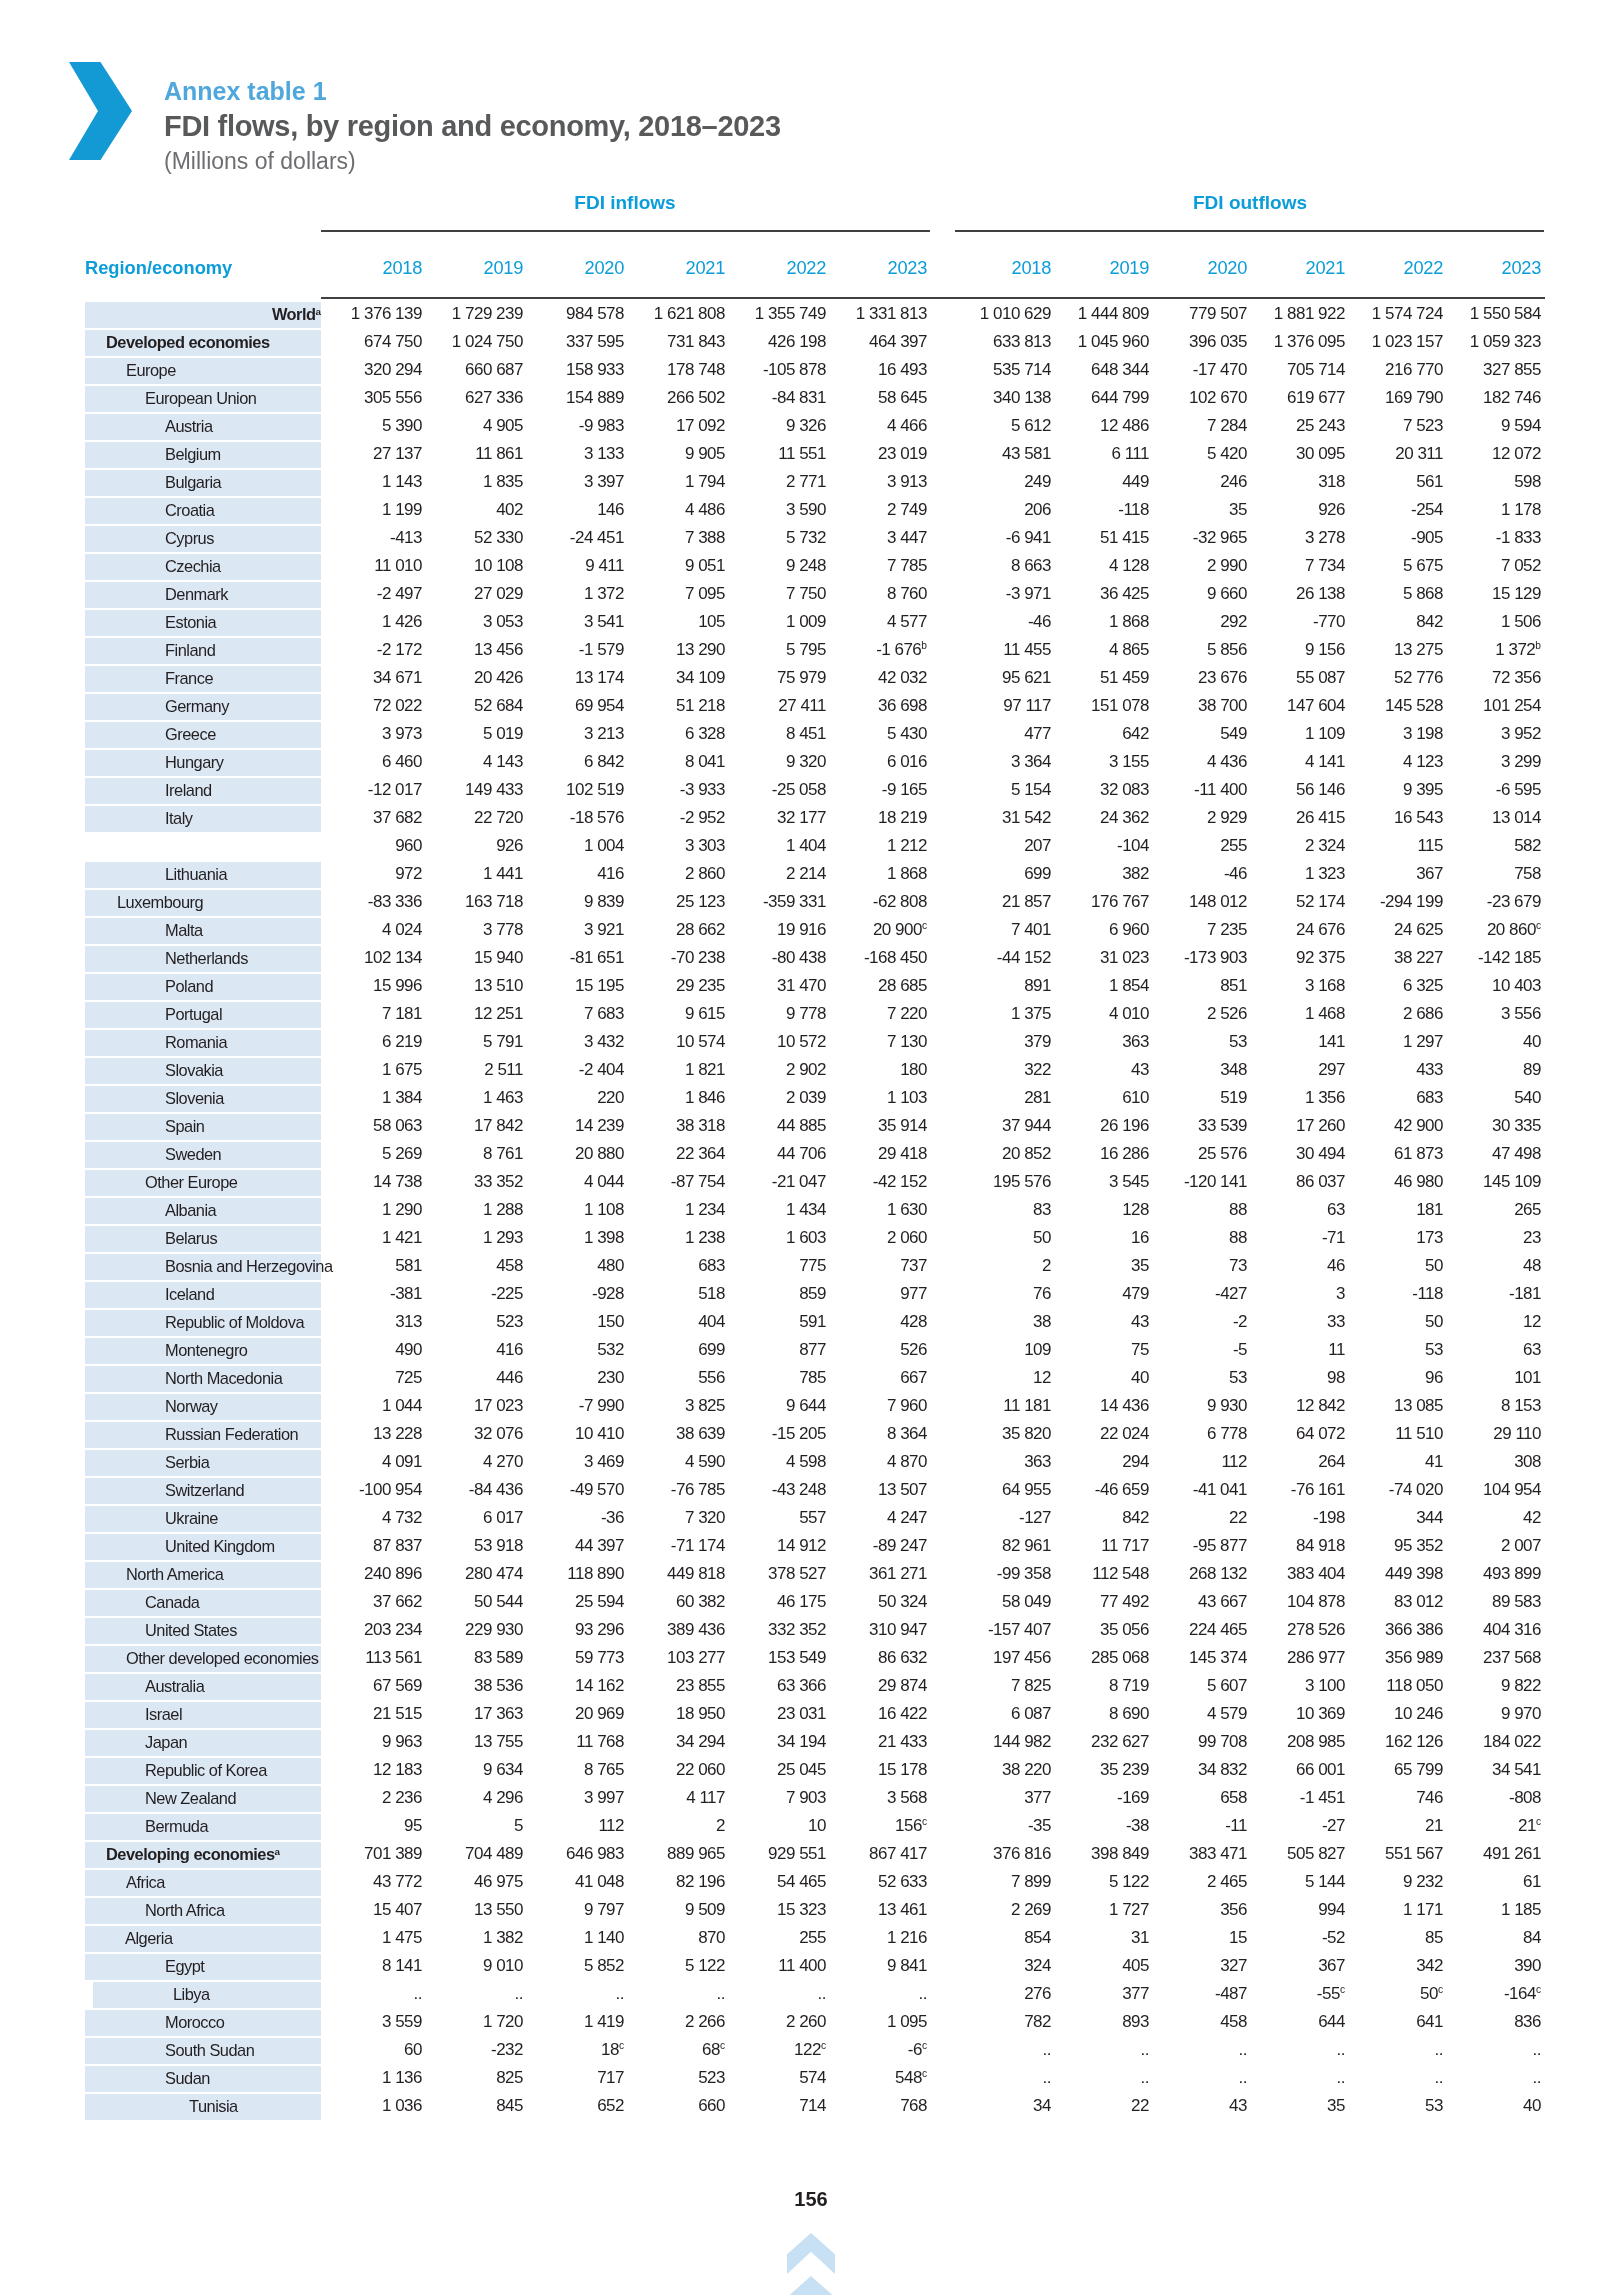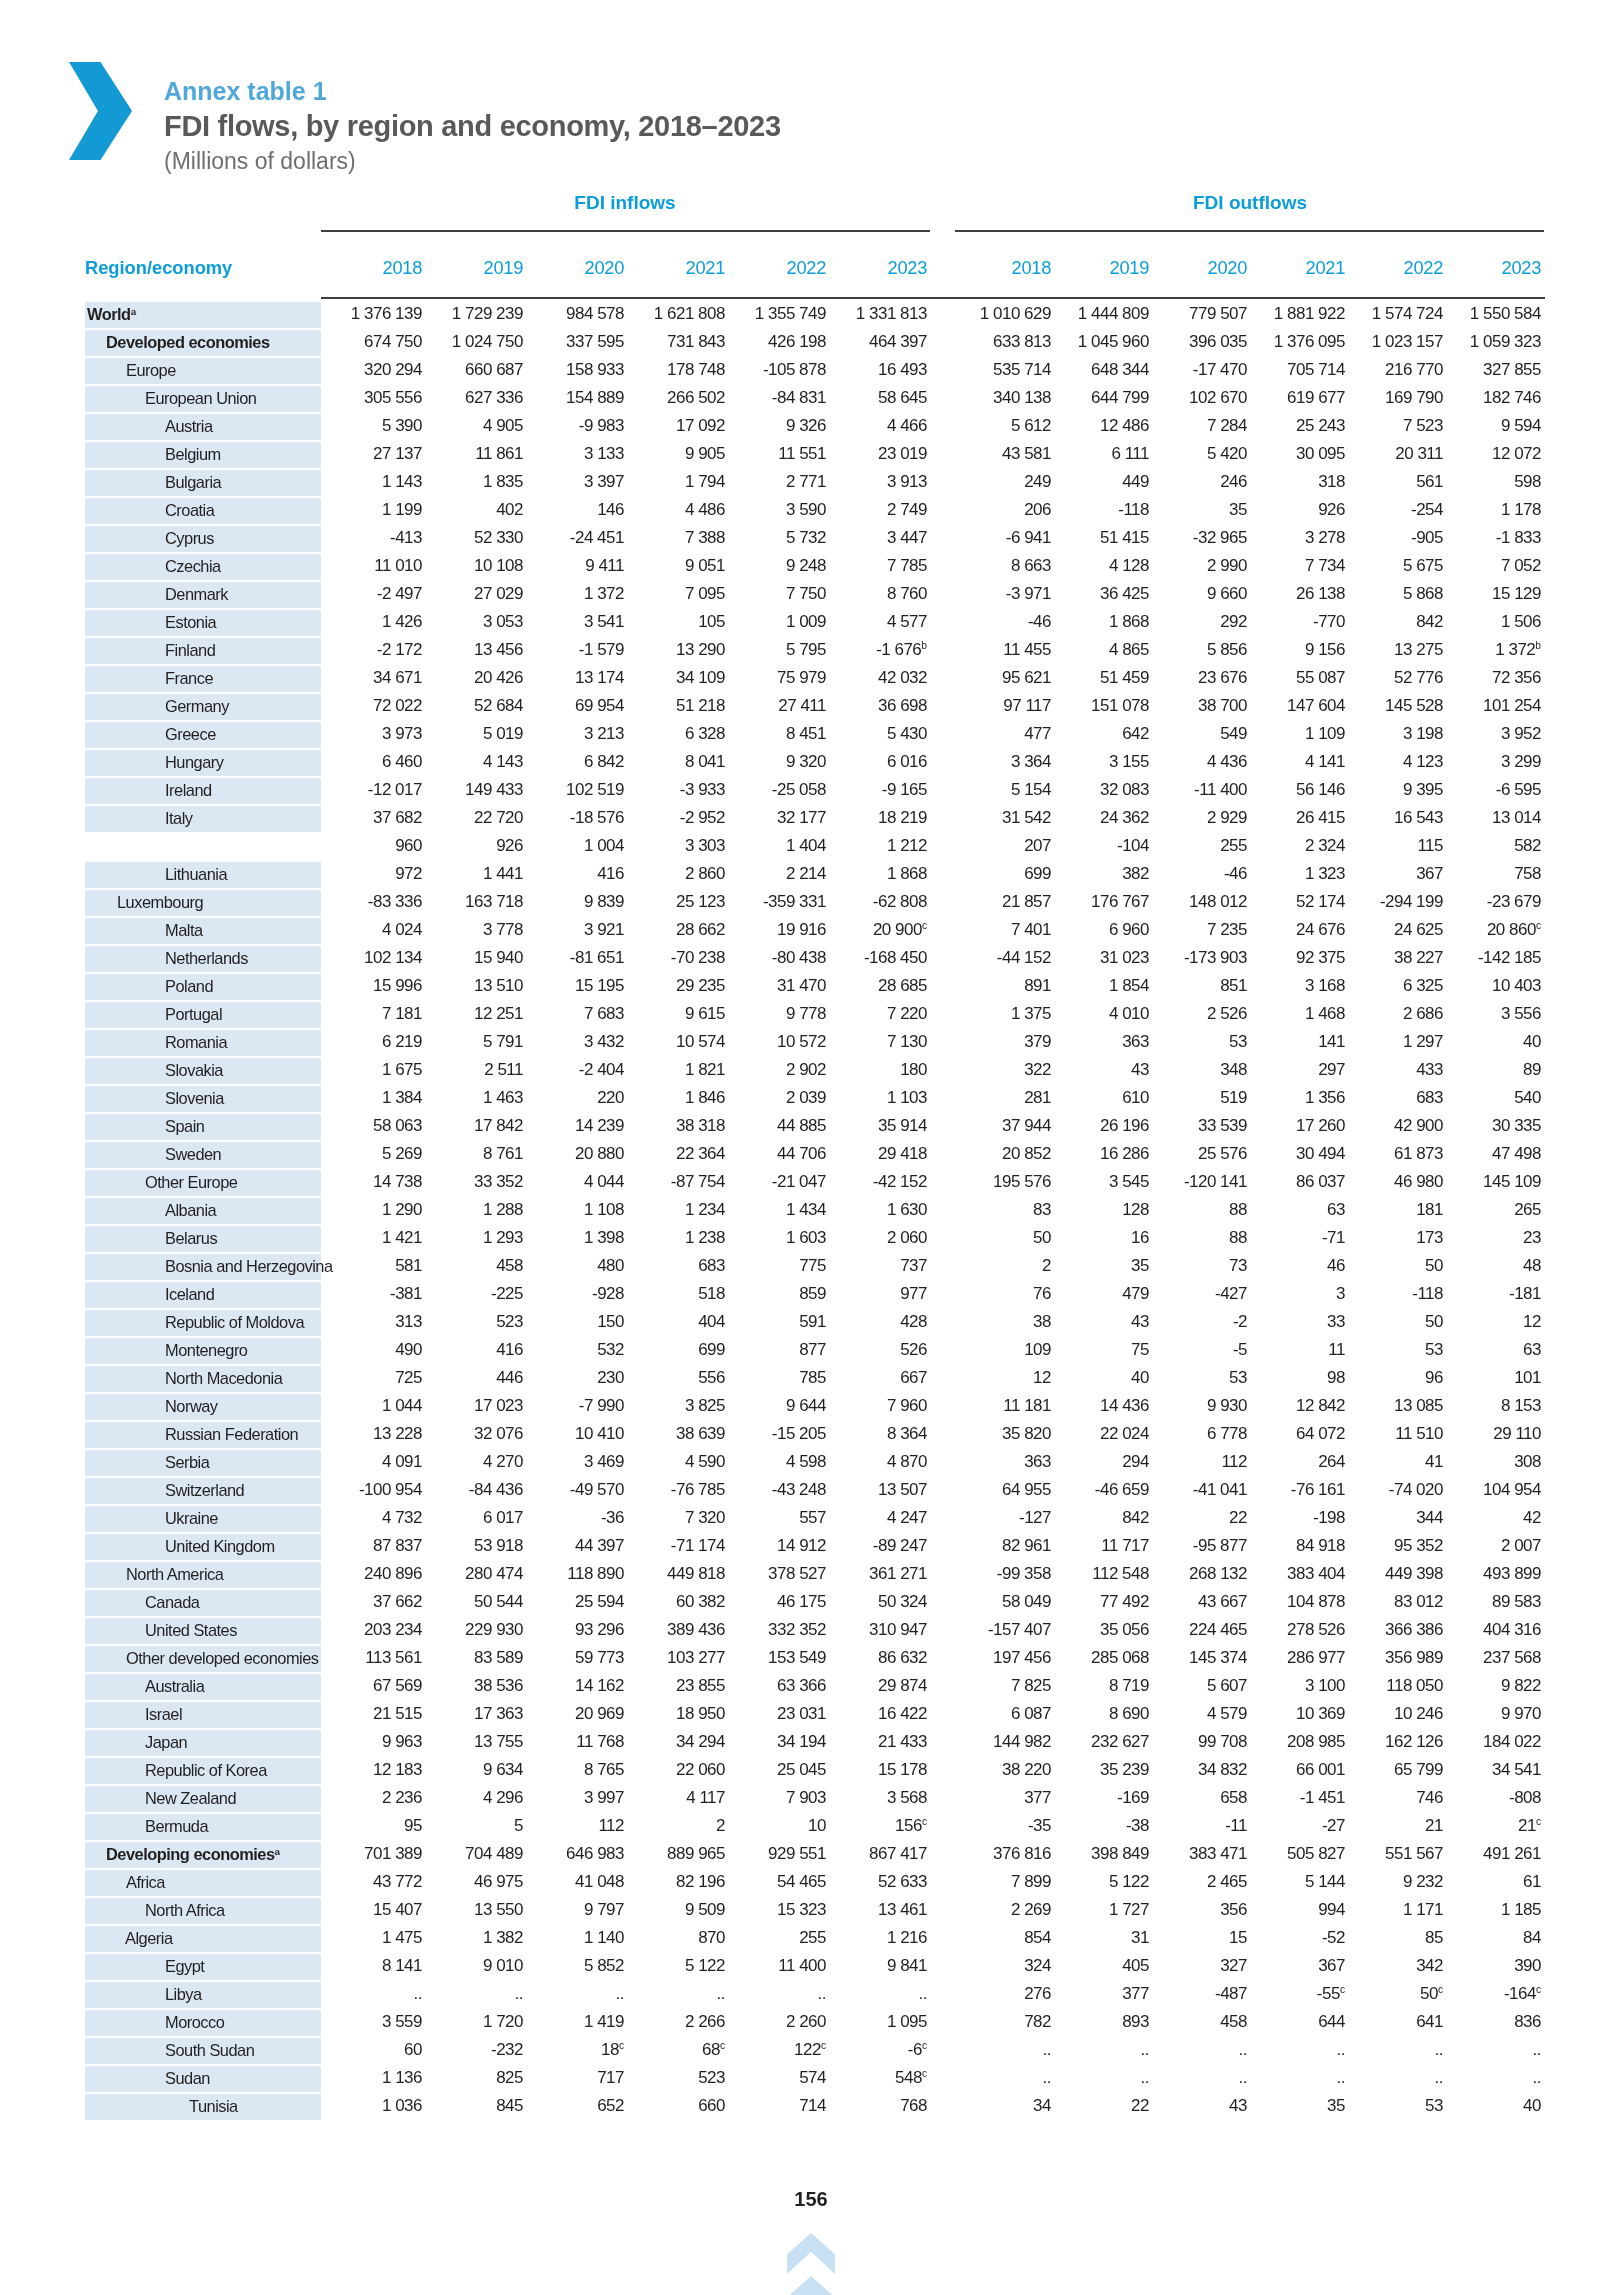--- a/index.html
+++ b/index.html
@@ -67,21 +67,21 @@
   <div class="year">2018</div>
   <div class="year">2019</div>
   <div class="year">2020</div>
   <div class="year">2021</div>
   <div class="year">2022</div>
   <div class="year">2023</div>
 </div>
 <div class="rule rule-years"></div>
 
 <div class="table-grid" id="table-grid">
-    <div class="lbl b" style="padding-left: 2px;">World<sup>a</sup></div>
+    <div class="lbl b" style="padding-left: 10px; text-align: right;">World<sup>a</sup></div>
     <div class="val">1 376 139</div>
     <div class="val">1 729 239</div>
     <div class="val">984 578</div>
     <div class="val">1 621 808</div>
     <div class="val">1 355 749</div>
     <div class="val">1 331 813</div>
     <div></div>
     <div class="val">1 010 629</div>
     <div class="val">1 444 809</div>
     <div class="val">779 507</div>
@@ -907,21 +907,21 @@
     <div class="val">5 122</div>
     <div class="val">11 400</div>
     <div class="val">9 841</div>
     <div></div>
     <div class="val">324</div>
     <div class="val">405</div>
     <div class="val">327</div>
     <div class="val">367</div>
     <div class="val">342</div>
     <div class="val">390</div>
-    <div class="lbl" style="padding-left: 80px;">Libya</div>
+    <div class="lbl" style="padding-left: 80px; margin-left: 8px;">Libya</div>
     <div class="val">..</div>
     <div class="val">..</div>
     <div class="val">..</div>
     <div class="val">..</div>
     <div class="val">..</div>
     <div class="val">..</div>
     <div></div>
     <div class="val">276</div>
     <div class="val">377</div>
     <div class="val">-487</div>

